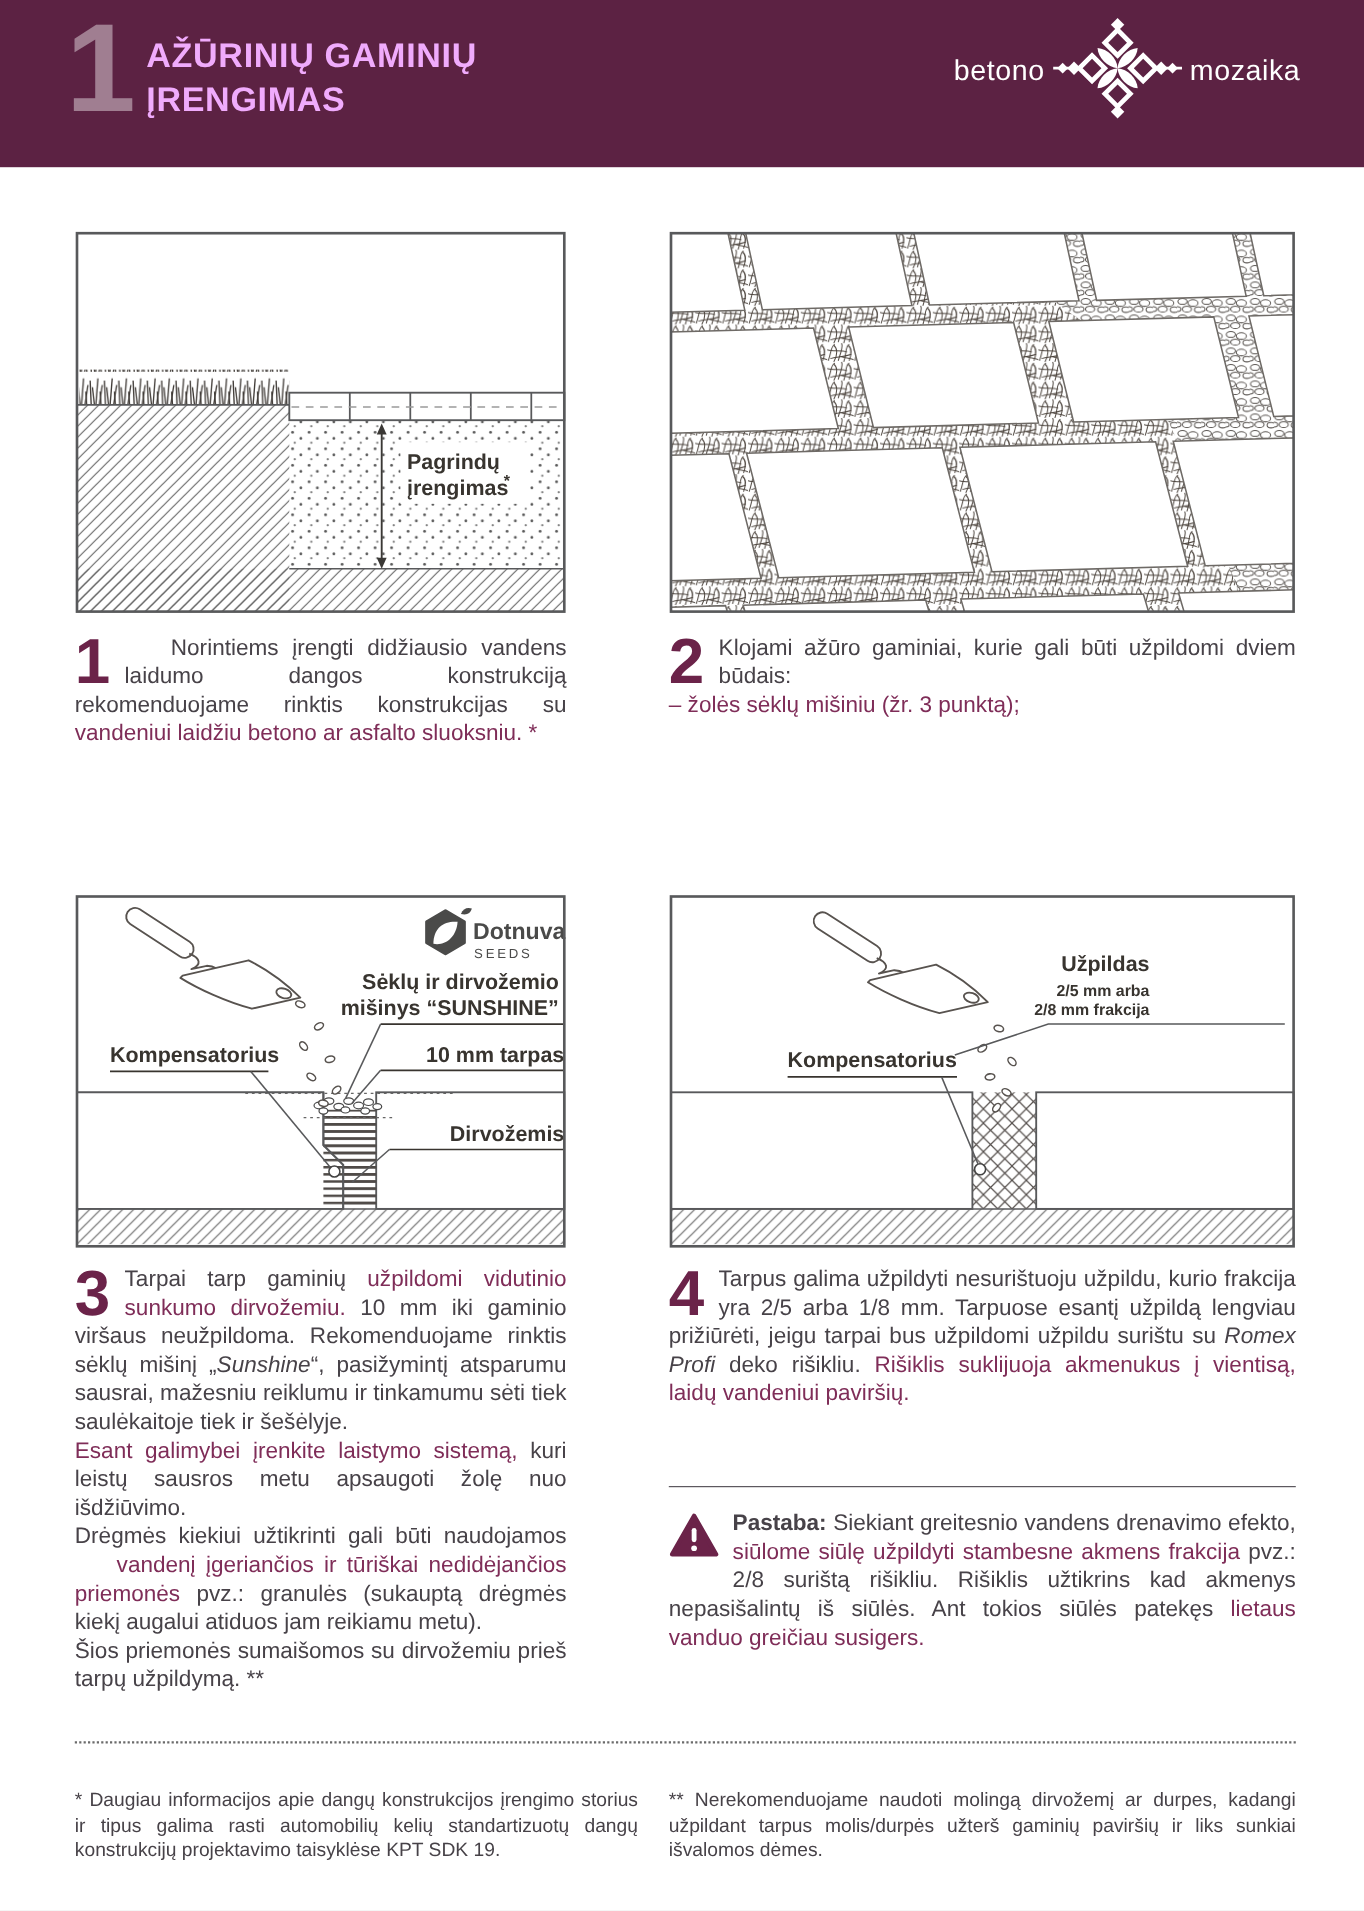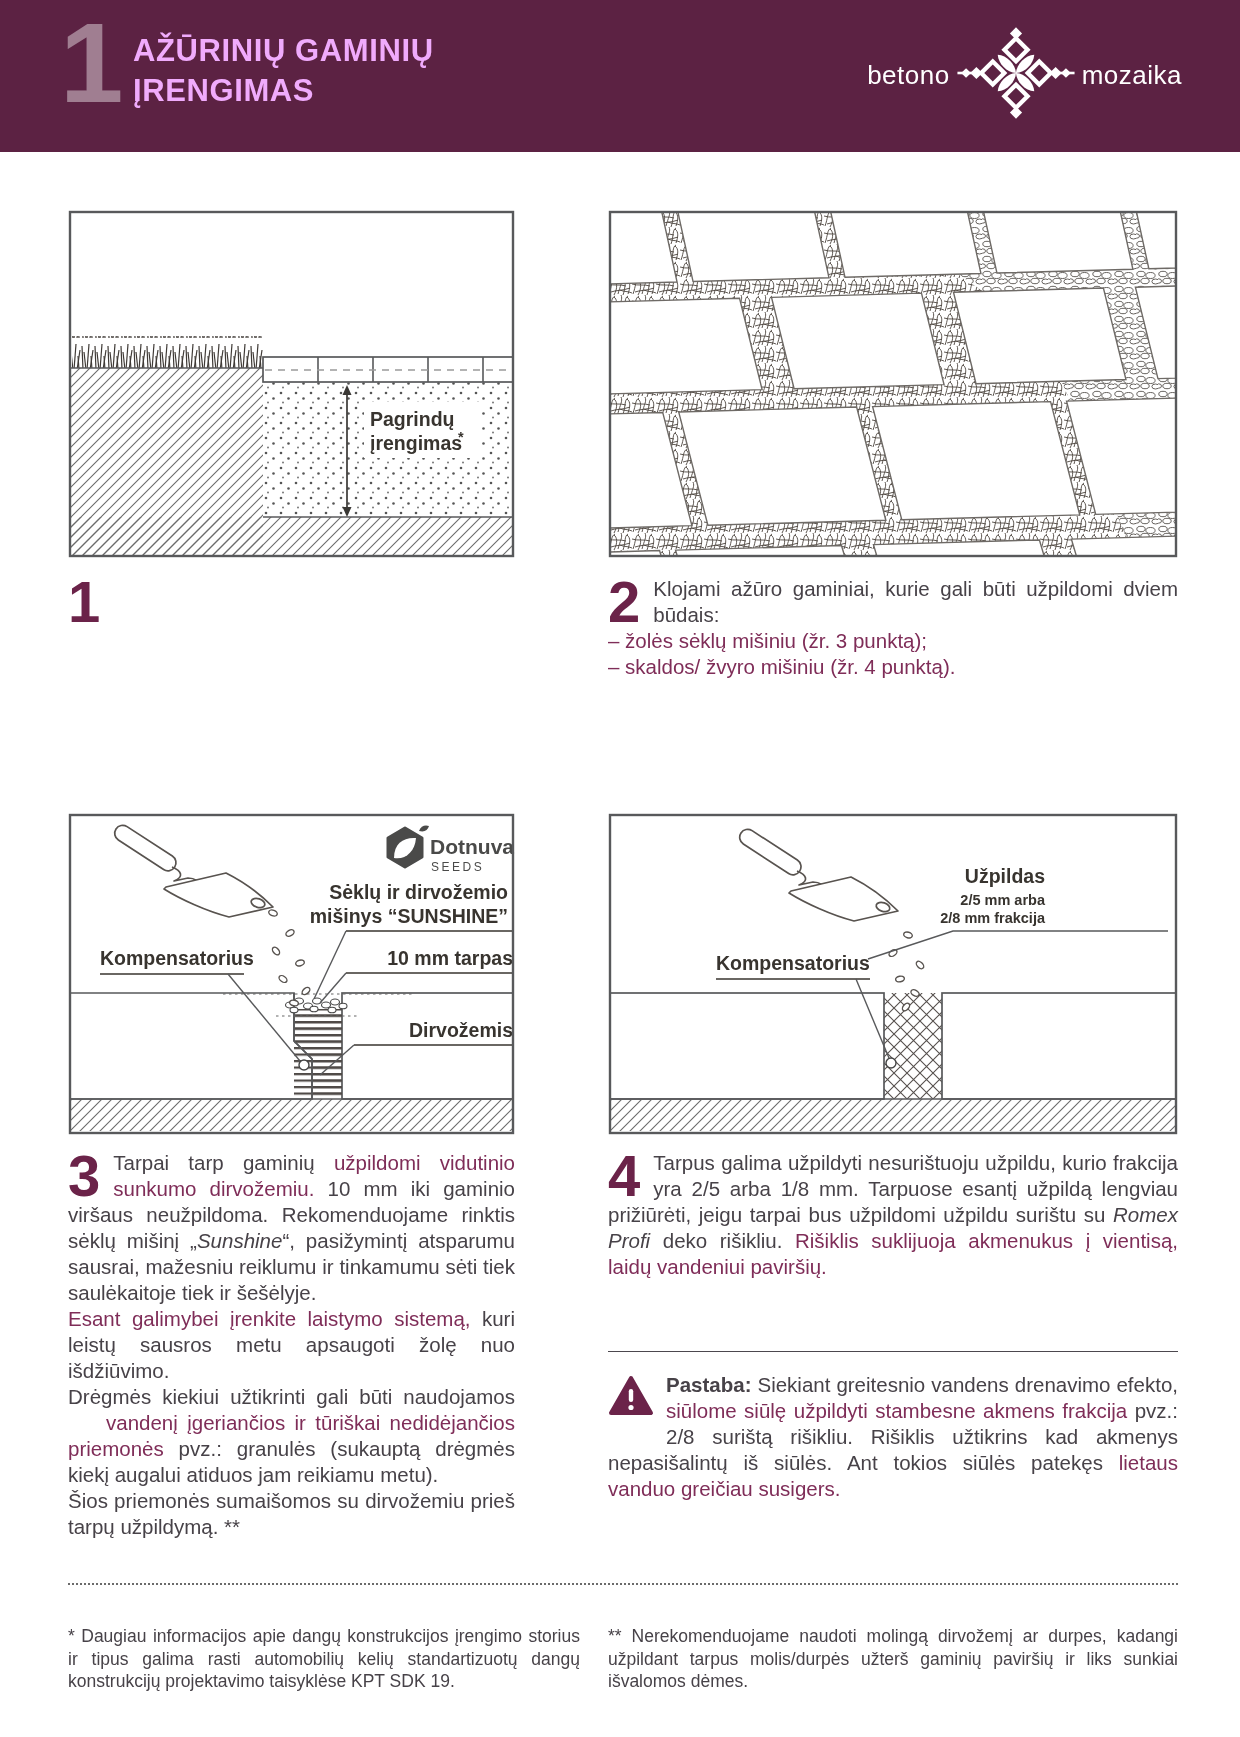--- a/index.html
+++ b/index.html
@@ -10,21 +10,21 @@
     color:var(--body-color,#474248);
   }
   .abs { position:absolute; }
 
   
   .header { left:0; top:0; width:1240px; height:152px; background:var(--header-bg,#5c2243); }
   .hnum { position:absolute; left:60px; top:6px; font-size:114px; line-height:1; font-weight:bold;
           color:rgba(255,255,255,.42); }
   .htitle { position:absolute; left:133px; top:31px; color:#f0abfc; font-weight:bold;
             font-size:31px; line-height:40px; letter-spacing:.6px; }
-  .logo { position:absolute; right:58px; top:11px; height:128px; display:flex; align-items:center; gap:4px; }
+  .logo { position:absolute; right:58px; top:0; height:128px; display:flex; align-items:center; gap:4px; }
   .logo-word { color:#fff; font-size:26px; letter-spacing:.5px; }
 
   
   .tblock { line-height:26px; font-size:20.5px; text-align:justify; }
   .tblock p { margin:0; }
   .bignum { float:left; font-size:58px; line-height:46px; font-weight:bold;
             color:var(--accent-dark,#6b2349); margin:3px 13px 0 0; }
   .indent { text-indent:42px; }
   .col1 { left:68px; width:447px; }
   .col2 { left:608px; width:570px; }
@@ -196,27 +196,27 @@
         <polygon points="63,334 229,334 238,368 72,368"></polygon>
         <polygon points="261,334 427,334 436,368 270,368"></polygon>
         <polygon points="459,334 599,334 608,368 468,368"></polygon>
       </g>
     </g>
     <rect class="diag-frame" x="2" y="2" width="566" height="344"></rect>
   </svg>
 
   <div class="abs tblock col1" style="top:576px">
     <span class="bignum">1</span>
+    <p class="indent"><span>Norintiems įrengti didžiausio vandens laidumo dangos konstrukciją rekomenduojame rinktis konstrukcijas su </span><span style="color: rgb(127, 45, 88);">vandeniui laidžiu betono ar asfalto sluoksniu. *</span></p>
   </div>
 
   <div class="abs tblock col2" style="top:576px">
     <span class="bignum">2</span>
     <p><span>Klojami ažūro gaminiai, kurie gali būti užpildomi dviem būdais:</span></p>
     <p style="text-align:left"><span style="color: rgb(127, 45, 88);">– žolės sėklų mišiniu (žr. 3 punktą);</span></p>
-    <p style="text-align:left"><span style="color: rgb(127, 45, 88);">– skaldos/ žvyro mišiniu (žr. 4 punktą).</span></p>
   </div>
 
   <svg class="abs" style="left:68px;top:813px" width="447" height="322" viewBox="0 0 447 322">
     <rect x="2" y="2" width="443" height="318" fill="#fff"></rect>
     <rect x="226" y="196" width="48" height="90" fill="url(#soil)"></rect>
     <path d="M2,180 L226,180 L226,228 L244,246 L244,286 L2,286 Z" fill="#fff" stroke="#58595b" stroke-width="1.7"></path>
     <rect x="274" y="180" width="171" height="106" fill="#fff" stroke="#58595b" stroke-width="1.7"></rect>
     <rect x="226" y="196" width="48" height="90" fill="url(#soil)"></rect>
     <path d="M226,180 L226,228 L244,246 L244,286" fill="none" stroke="#58595b" stroke-width="1.7"></path>
     <g stroke="#4a4a4a" stroke-width="1.1" fill="#fff">

